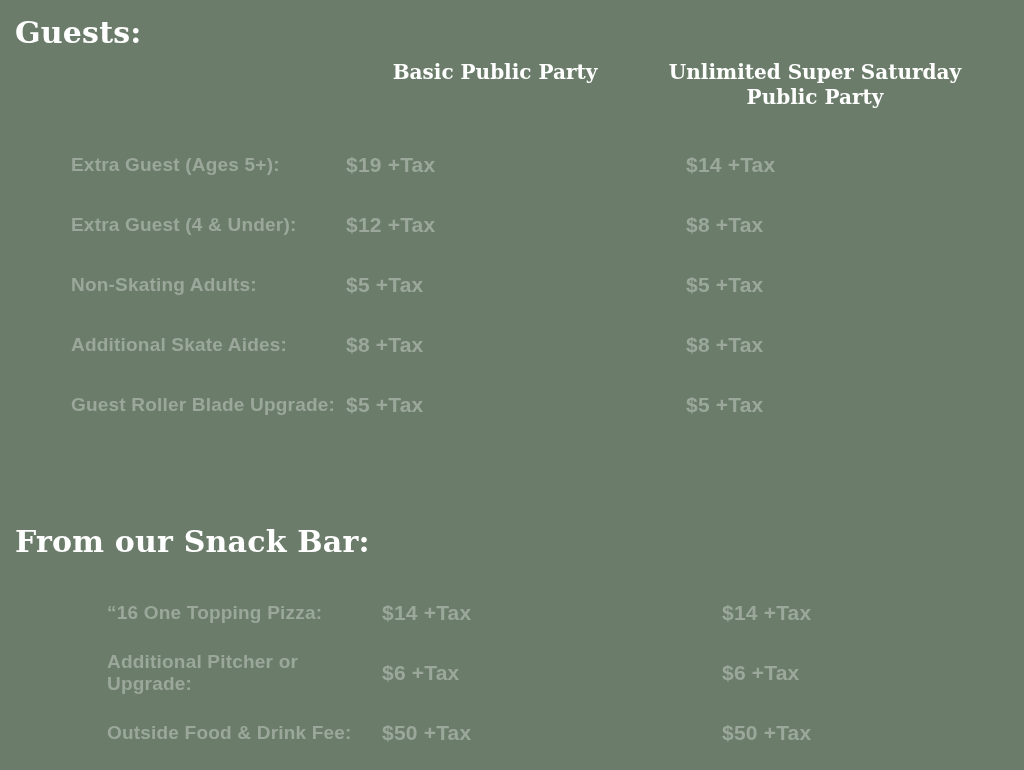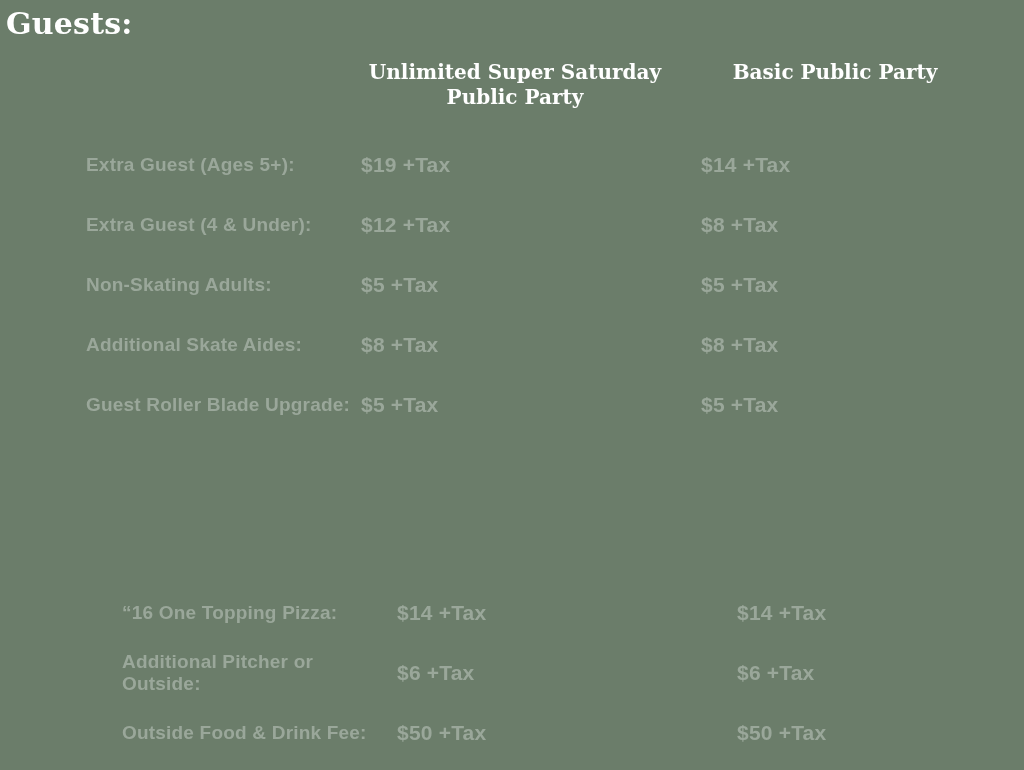--- a/index.html
+++ b/index.html
@@ -18,21 +18,21 @@
     width: 1024px;
     height: 770px;
     box-sizing: border-box;
   }
   .section-title {
     font-family: "DejaVu Serif", "Liberation Serif", serif;
     font-weight: 700;
     font-size: 30px;
     color: #ffffff;
     letter-spacing: 0.2px;
-    margin: 0;
+    margin: 9px;
     padding: 0 0 0 6px;
   }
   #guests-title {
     position: absolute;
     top: 6px;
     left: 0;
   }
   #snack-title {
     position: absolute;
     top: 515px;
@@ -58,21 +58,21 @@
     font-size: 20px;
     line-height: 25px;
     color: #ffffff;
   }
   .col-head.second {
     flex: 0 0 300px;
     width: 300px;
   }
   .rows {
     position: absolute;
-    left: 16px;
+    left: 1px;
     width: 928px;
   }
   #guest-rows { top: 135px; }
   #snack-rows { top: 583px; padding-left: 36px; }
   .row {
     display: flex;
     align-items: center;
     height: 60px;
   }
   .row .label {
@@ -105,22 +105,22 @@
 </style>
 </head>
 <body>
 
 <div class="page">
 
   <h1 class="section-title" id="guests-title">Guests:</h1>
 
   <div class="col-headers">
     <div class="spacer"></div>
+    <div class="col-head second">Basic Public Party</div>
     <div class="col-head">Unlimited Super Saturday Public Party</div>
-    <div class="col-head second">Basic Public Party</div>
   </div>
 
   <div class="rows" id="guest-rows">
     <div class="row">
       <div class="label">Extra Guest (Ages 5+):</div>
       <div class="val">$19 +Tax</div>
       <div class="val second">$14 +Tax</div>
     </div>
     <div class="row">
       <div class="label">Extra Guest (4 &amp; Under):</div>
@@ -137,29 +137,30 @@
       <div class="val">$8 +Tax</div>
       <div class="val second">$8 +Tax</div>
     </div>
     <div class="row">
       <div class="label">Guest Roller Blade Upgrade:</div>
       <div class="val">$5 +Tax</div>
       <div class="val second">$5 +Tax</div>
     </div>
   </div>
 
+  <h1 class="section-title" id="snack-title">From our Snack Bar:</h1>
 
   <div class="rows" id="snack-rows">
     <div class="row">
       <div class="label">“16 One Topping Pizza:</div>
       <div class="val">$14 +Tax</div>
       <div class="val second">$14 +Tax</div>
     </div>
     <div class="row">
-      <div class="label">Additional Pitcher or Outside:</div>
+      <div class="label">Additional Pitcher or Upgrade:</div>
       <div class="val">$6 +Tax</div>
       <div class="val second">$6 +Tax</div>
     </div>
     <div class="row">
       <div class="label">Outside Food &amp; Drink Fee:</div>
       <div class="val">$50 +Tax</div>
       <div class="val second">$50 +Tax</div>
     </div>
   </div>
 

